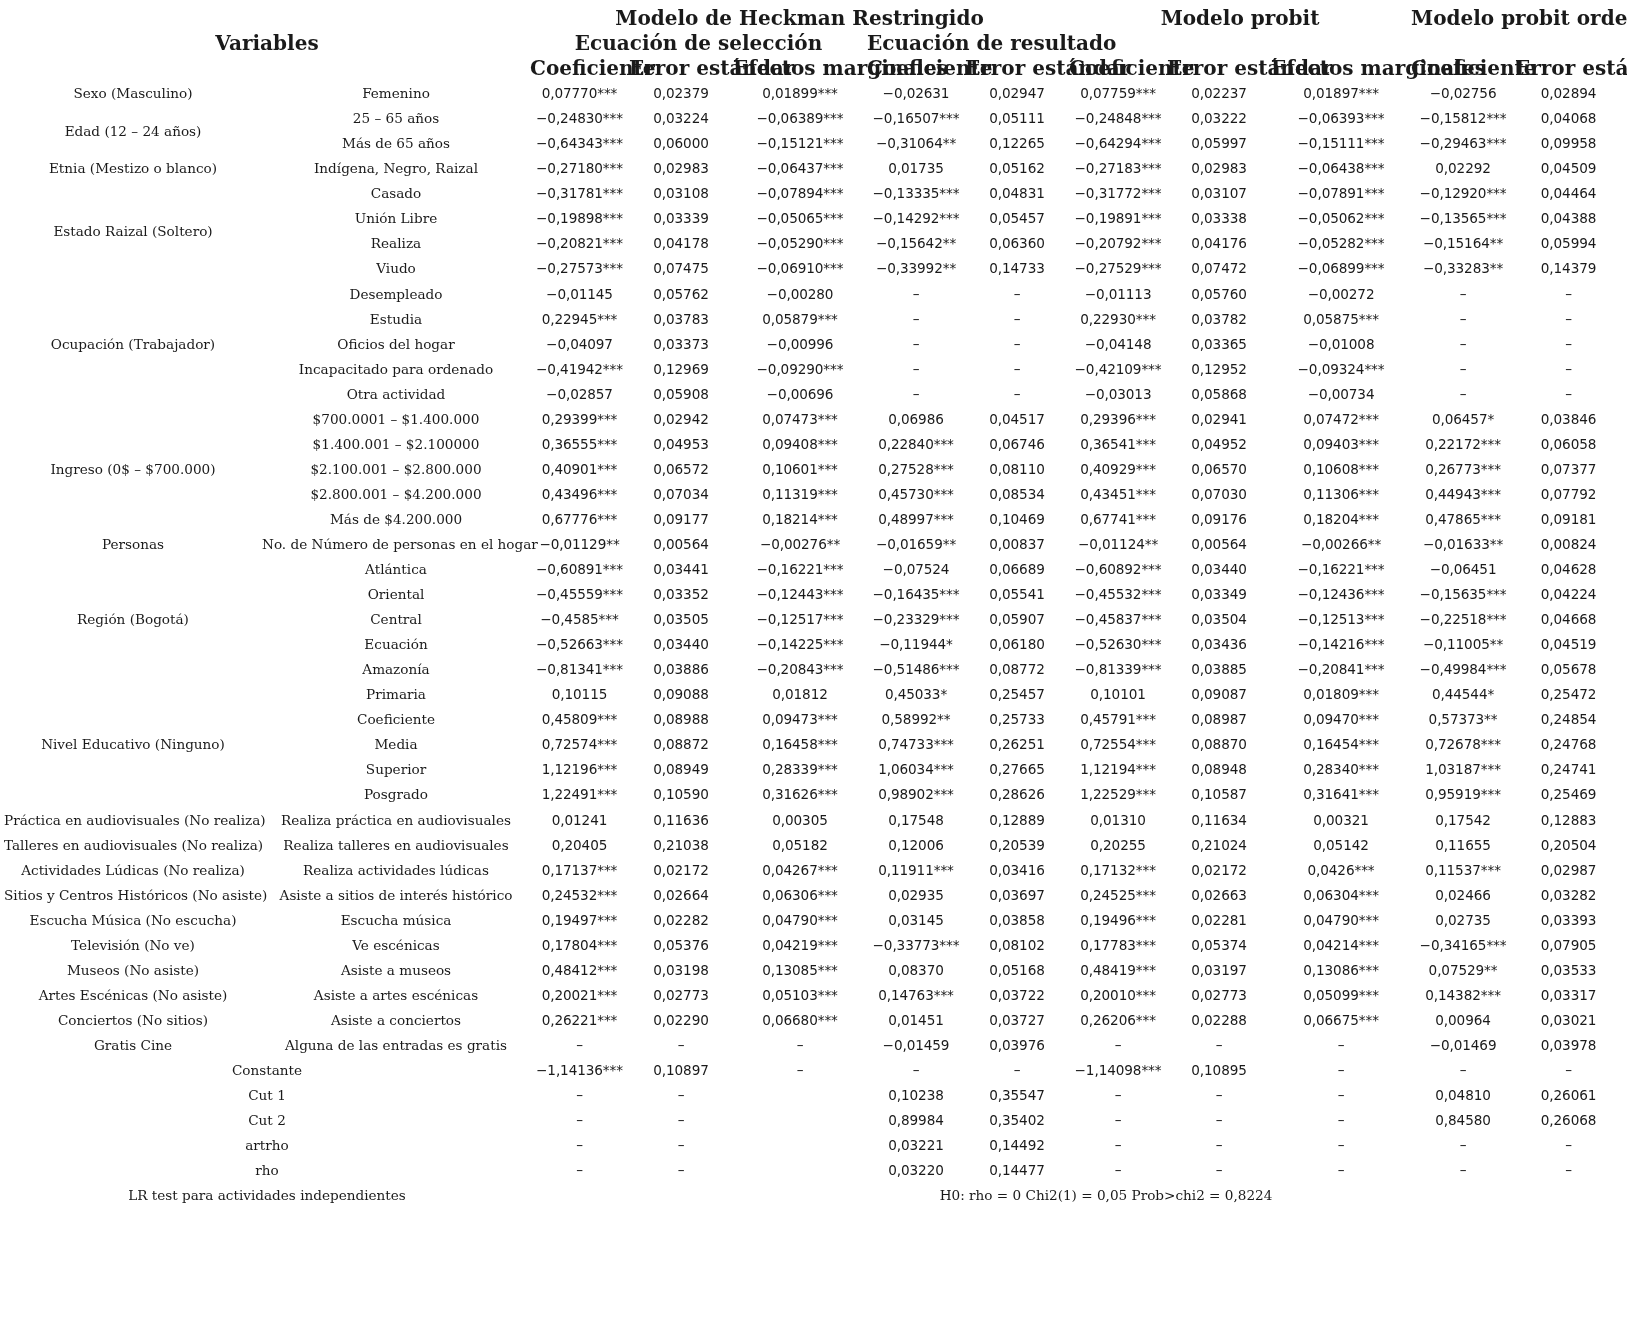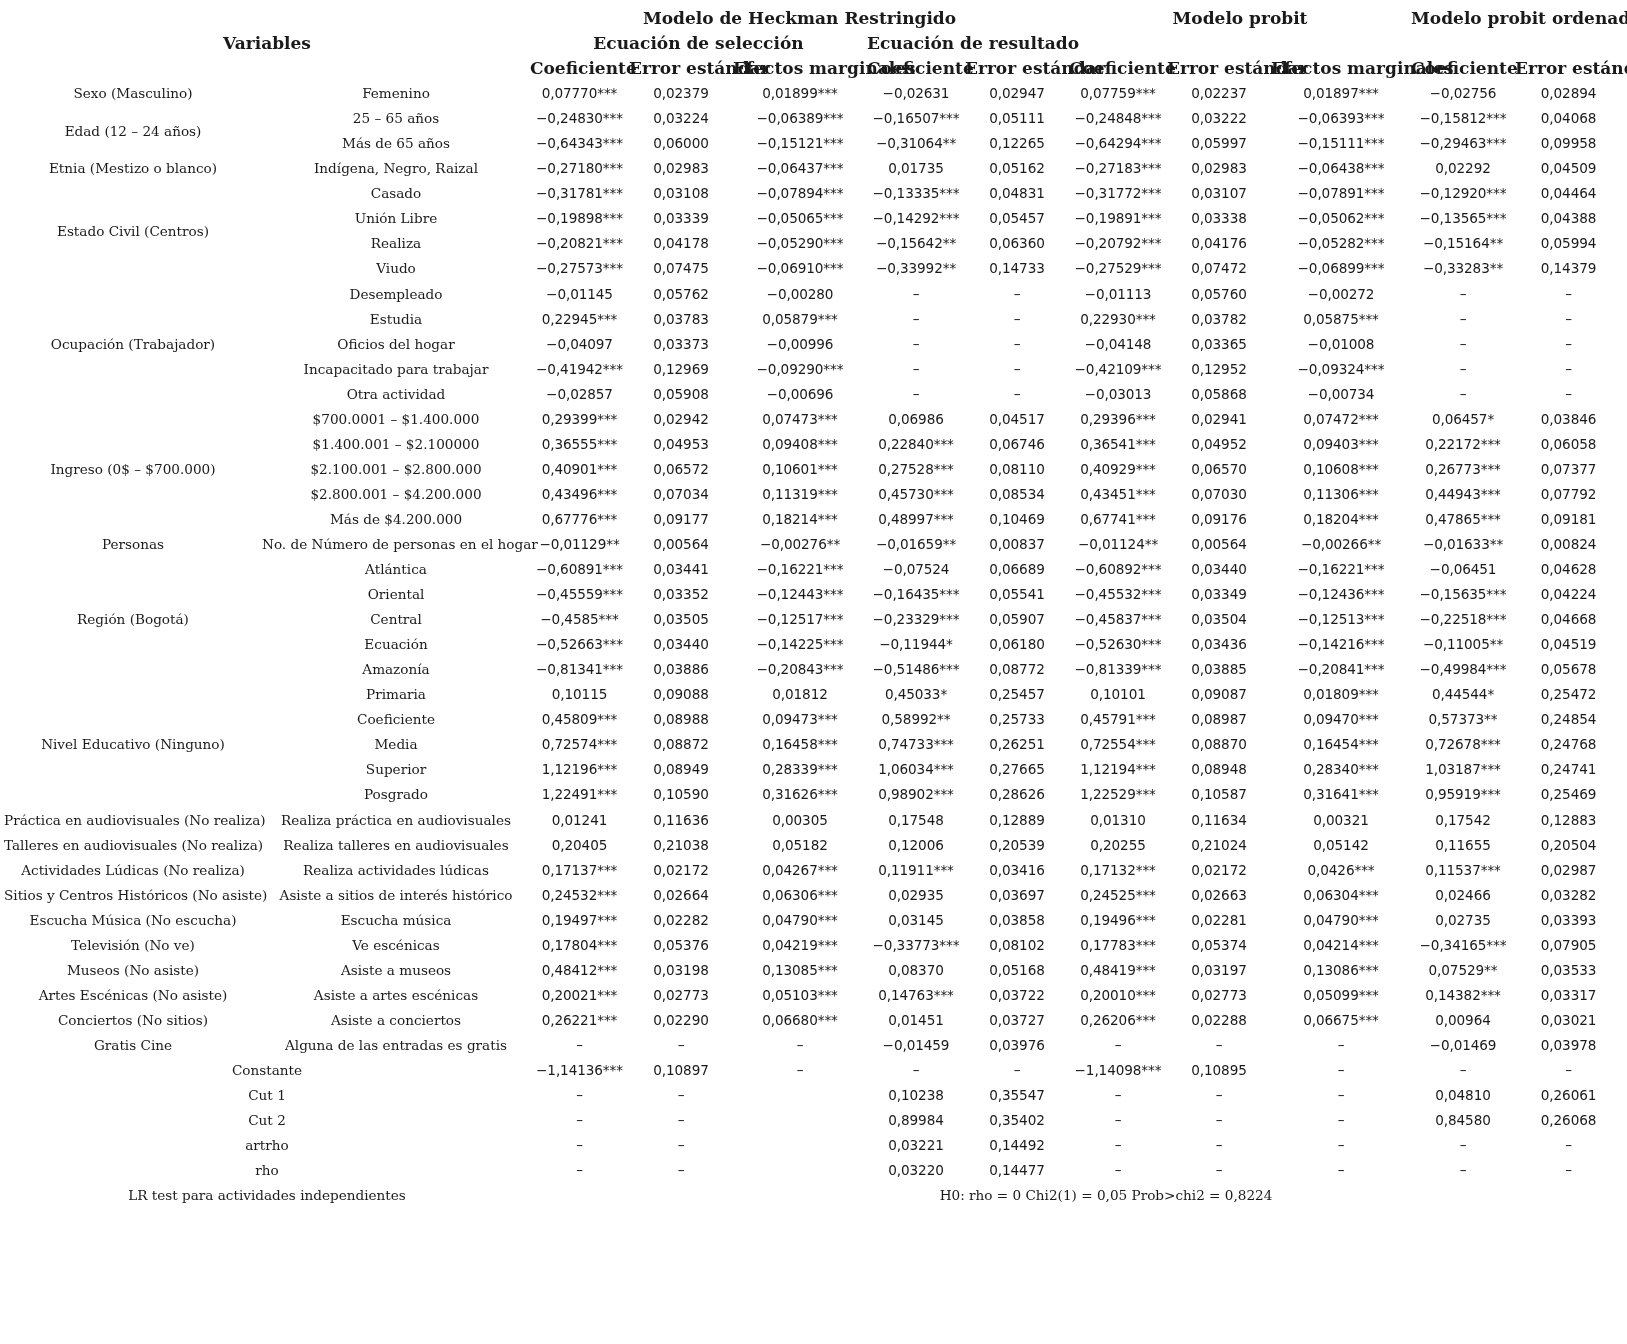--- a/index.html
+++ b/index.html
@@ -28,21 +28,21 @@
       height: 25.05px;
       text-align: center;
       white-space: nowrap;
       font-size: 13.6px;
       font-weight: normal;
       line-height: 25px;
       vertical-align: middle;
     }
     table.results th {
       font-weight: bold;
-      font-size: 17px;
+      font-size: 20px;
     }
     .num {
       font-family: "DejaVu Sans", "Liberation Sans", sans-serif;
       font-size: 12.6px;
       letter-spacing: -0.1px;
     }
     .lbl {
       font-size: 13.4px;
     }
     .lr-label { text-align: center; }
@@ -155,21 +155,21 @@
         <td class="num">−0,06437***</td>
         <td class="num">0,01735</td>
         <td class="num">0,05162</td>
         <td class="num">−0,27183***</td>
         <td class="num">0,02983</td>
         <td class="num">−0,06438***</td>
         <td class="num">0,02292</td>
         <td class="num">0,04509</td>
       </tr>
       <tr>
-        <td class="lbl" rowspan="4">Estado Civil (Centros)</td>
+        <td class="lbl" rowspan="4">Estado Raizal (Soltero)</td>
         <td class="lbl">Casado</td>
         <td class="num">−0,31781***</td>
         <td class="num">0,03108</td>
         <td class="num">−0,07894***</td>
         <td class="num">−0,13335***</td>
         <td class="num">0,04831</td>
         <td class="num">−0,31772***</td>
         <td class="num">0,03107</td>
         <td class="num">−0,07891***</td>
         <td class="num">−0,12920***</td>
@@ -248,21 +248,21 @@
         <td class="num">−0,00996</td>
         <td class="num">–</td>
         <td class="num">–</td>
         <td class="num">−0,04148</td>
         <td class="num">0,03365</td>
         <td class="num">−0,01008</td>
         <td class="num">–</td>
         <td class="num">–</td>
       </tr>
       <tr>
-        <td class="lbl">Incapacitado para trabajar</td>
+        <td class="lbl">Incapacitado para ordenado</td>
         <td class="num">−0,41942***</td>
         <td class="num">0,12969</td>
         <td class="num">−0,09290***</td>
         <td class="num">–</td>
         <td class="num">–</td>
         <td class="num">−0,42109***</td>
         <td class="num">0,12952</td>
         <td class="num">−0,09324***</td>
         <td class="num">–</td>
         <td class="num">–</td>

